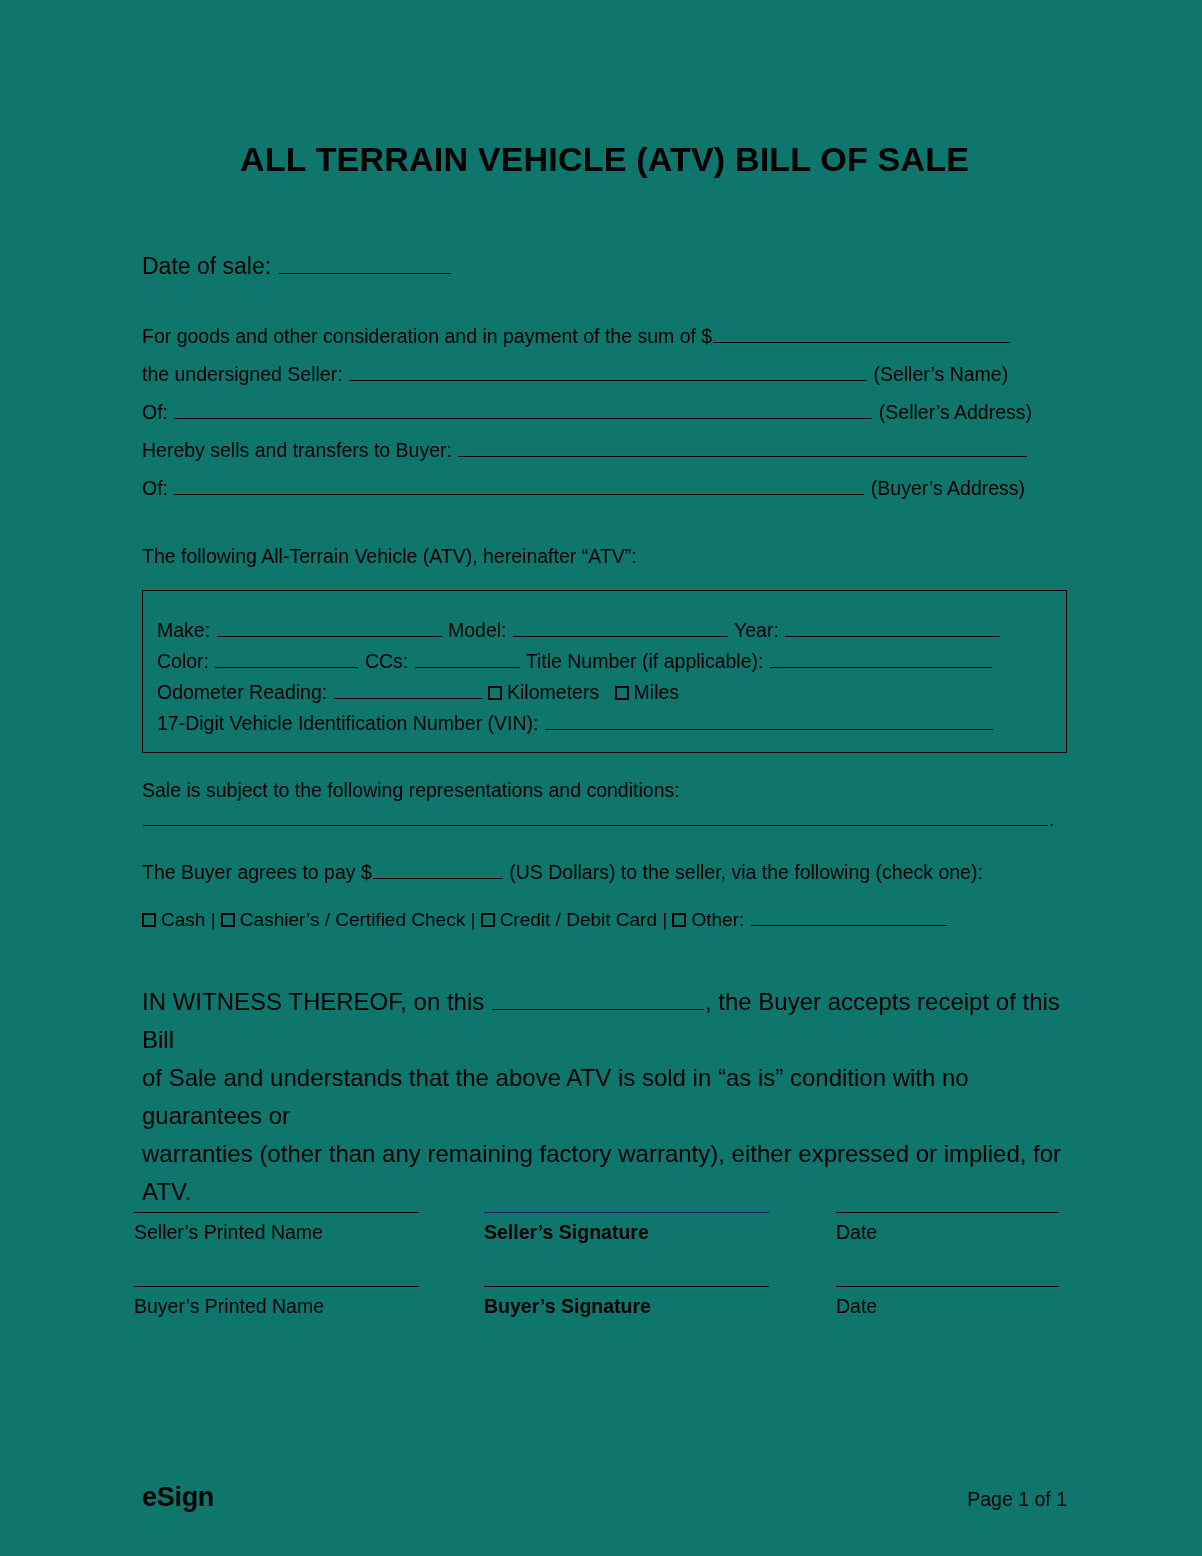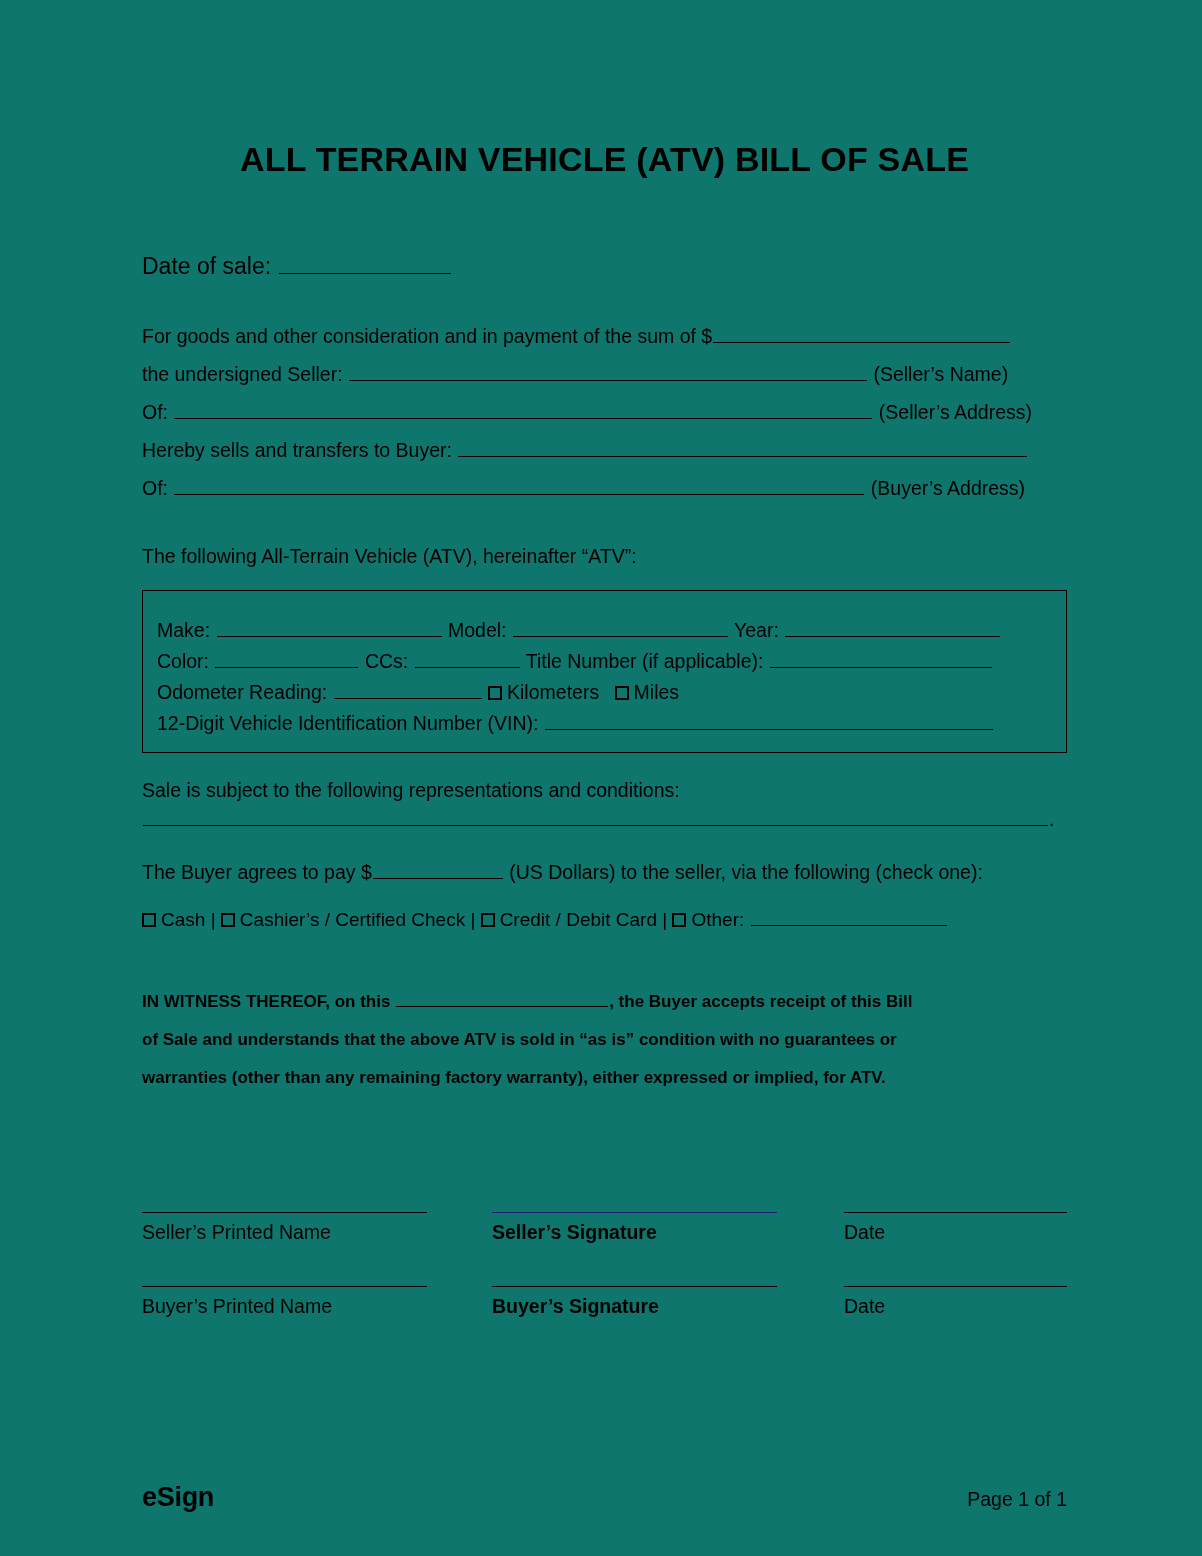--- a/index.html
+++ b/index.html
@@ -95,27 +95,26 @@
     display: inline-block;
     width: 14px;
     height: 14px;
     border: 2px solid #000;
     margin-right: 5px;
     vertical-align: -1px;
     box-sizing: border-box;
   }
   .witness {
     margin-top: 52px;
-    font-size: 17px;
+    font-size: 24px;
     line-height: 38px;
-    font-weight: bold;
   }
   .sig-area {
     position: absolute;
-    left: 142px;
+    left: 134px;
     top: 1212px;
     width: 925px;
   }
   .sig-row {
     display: flex;
     gap: 0;
   }
   .sig-col {
     box-sizing: border-box;
   }
@@ -222,21 +221,21 @@
       </div>
 
       <div class="line-row">
         <span>Odometer Reading:</span>
         <span class="blank" style="width:148px"></span>
         <span class="cb"></span><span>Kilometers</span>
         <span style="display:inline-block;width:10px"></span><span class="cb"></span><span>Miles</span>
       </div>
 
       <div class="line-row">
-        <span>12-Digit Vehicle Identification Number (VIN):</span>
+        <span>17-Digit Vehicle Identification Number (VIN):</span>
         <span class="blank" style="width:448px"></span>
       </div>
 
     </div>
 
     <div class="cond-label">Sale is subject to the following representations and conditions:</div>
 
     <div class="cond-line">
       <span class="blank" style="width:905px"></span><span>.</span>
     </div>

